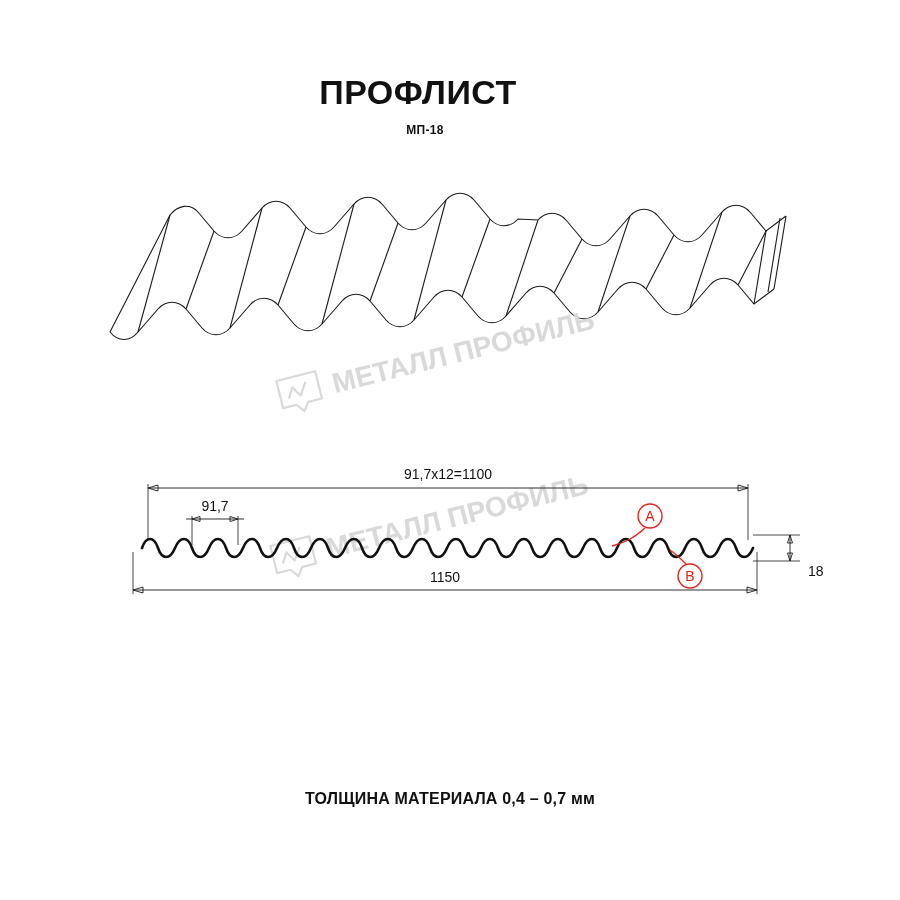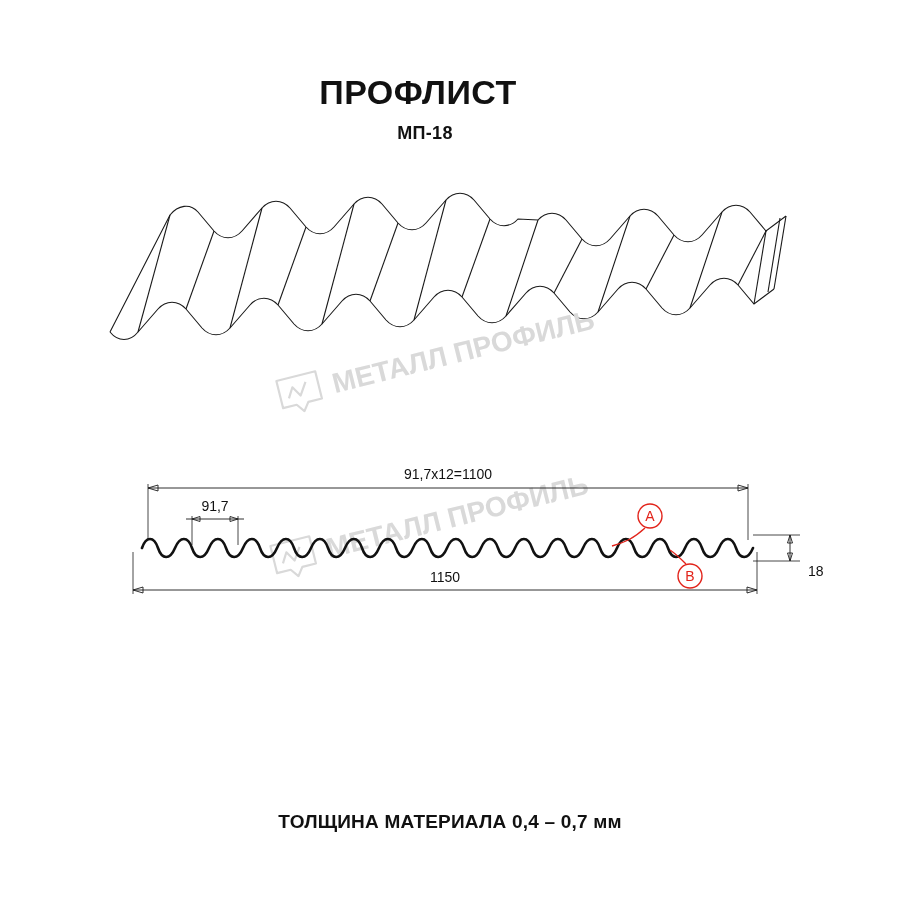--- a/index.html
+++ b/index.html
@@ -31,33 +31,33 @@
   }
   .title {
     font-size: 34px;
     font-weight: bold;
     letter-spacing: 0.5px;
     color: #111111;
     line-height: 1.1;
   }
   .subtitle {
     margin-top: 12px;
-    font-size: 18px;
+    font-size: 12px;
     font-weight: bold;
     color: #111111;
     letter-spacing: 0.3px;
     margin-left: 14px;
   }
   .footer-note {
     position: absolute;
-    top: 811px;
+    top: 790px;
     left: 0;
     width: 900px;
     text-align: center;
-    font-size: 19px;
+    font-size: 16px;
     font-weight: bold;
     color: #111111;
     letter-spacing: 0.2px;
   }
   svg { display: block; }
   .ln { fill: none; stroke: #1a1a1a; stroke-width: 1.1; }
   .ln-thick { fill: none; stroke: #111111; stroke-width: 2.6; stroke-linecap: round; stroke-linejoin: round; }
   .dim { fill: none; stroke: #1a1a1a; stroke-width: 0.9; }
   .dim-ext { fill: none; stroke: #1a1a1a; stroke-width: 0.8; }
   .marker { fill: none; stroke: #e2231a; stroke-width: 1.4; }

